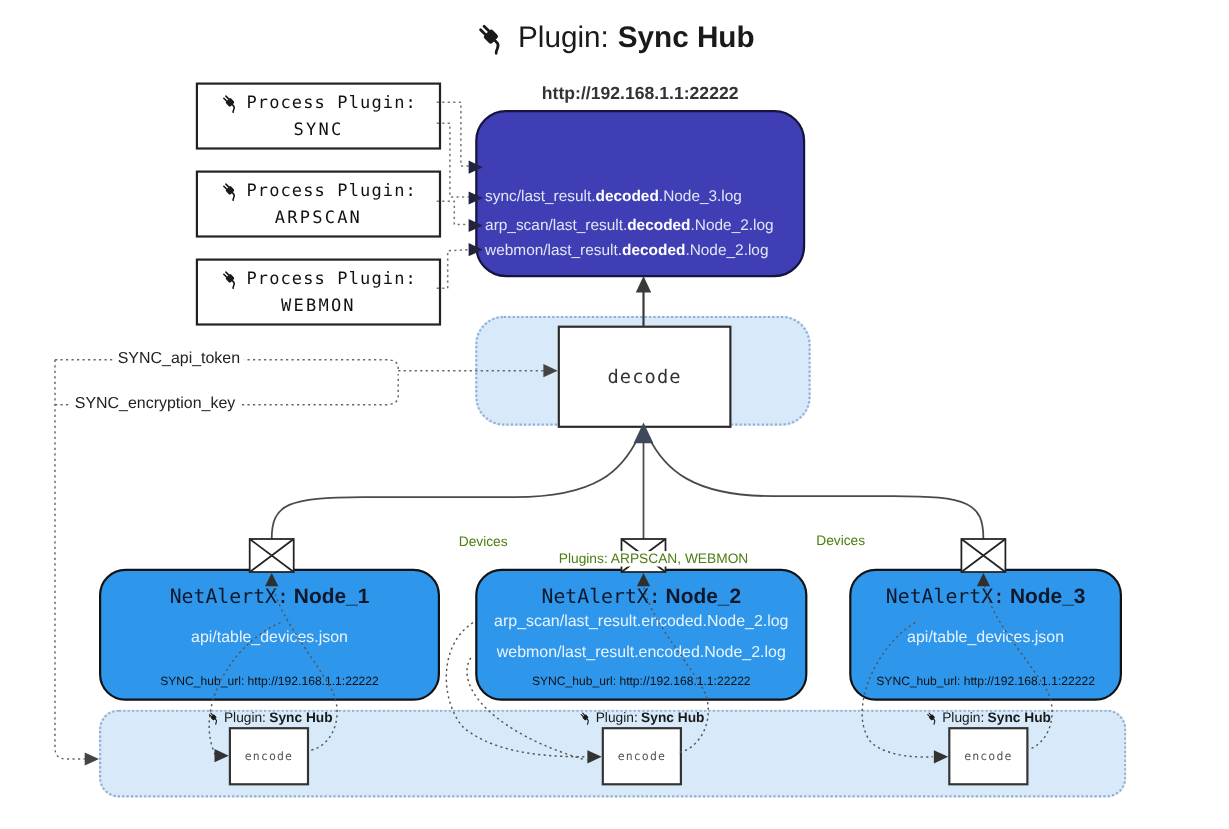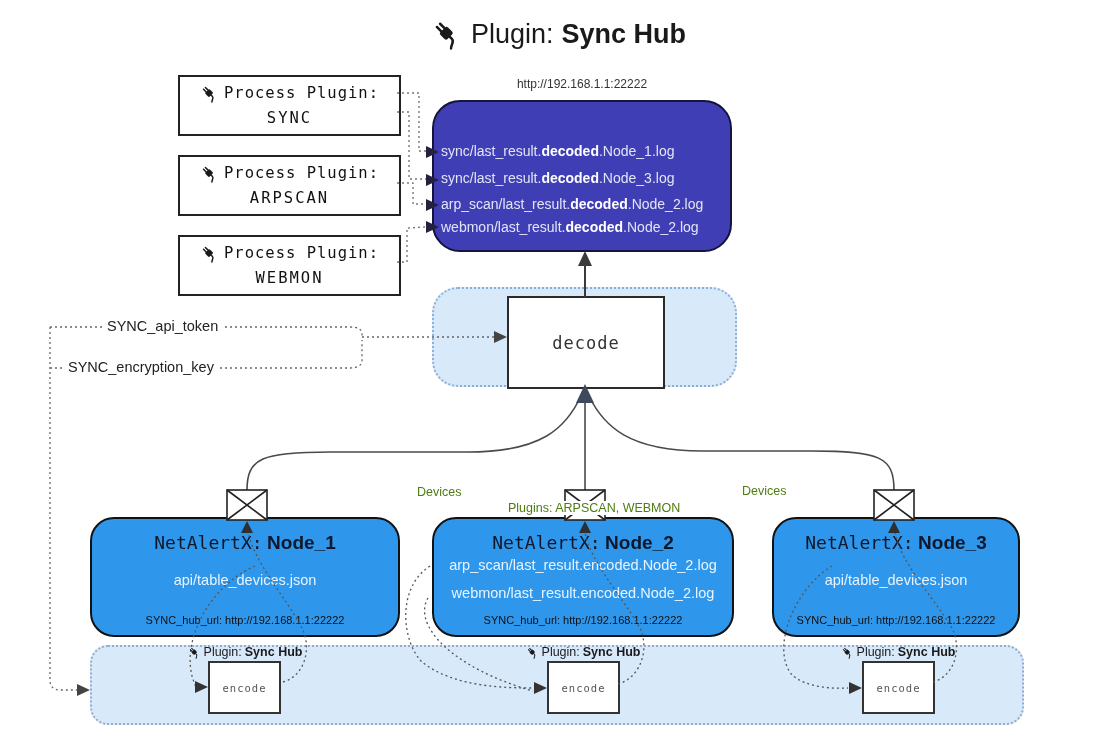--- a/index.html
+++ b/index.html
@@ -15,21 +15,21 @@
   .title .bold{font-weight:700;}
 
   
   .pbox{left:178px;width:219px;height:57px;background:#fff;border:2px solid #222;
         display:flex;flex-direction:column;align-items:center;justify-content:center;
         font-family:"DejaVu Sans Mono","Liberation Mono",monospace;font-size:15.5px;color:#111;line-height:1.55;}
   .pbox .l1{display:flex;align-items:center;gap:5px;letter-spacing:1px;}
   .pbox .l2{letter-spacing:2px;}
 
   
-  .huburl{left:432px;width:300px;top:77px;text-align:center;font-size:12px;color:#333;}
+  .huburl{left:432px;width:300px;top:77px;text-align:center;font-size:16px;color:#333;font-weight:bold;}
   .hub{left:432px;top:100px;width:300px;height:152px;background:#3f3eb5;border:2.5px solid #14143c;
        border-radius:28px;box-sizing:border-box;}
   .hub-title{left:432px;width:300px;top:113px;text-align:center;color:#fff;}
   .mono-prefix{font-family:"DejaVu Sans Mono","Liberation Mono",monospace;font-size:17.5px;}
   .hub-title .bold{font-weight:700;font-size:19px;}
   .hublog{left:441px;width:290px;height:17px;font-size:14px;color:#e2e5f5;white-space:nowrap;}
   .hublog b{color:#fff;}
 
   
   .band{left:432px;top:287px;width:305px;height:100px;background:#d8e9fa;border:2px dotted #8fb0d6;
@@ -100,22 +100,20 @@
           <svg class="icon" width="19" height="19" viewBox="0 0 24 24">
             <use href="#plugsym"></use>
           </svg>
         <span>Process Plugin:</span>
         </div>
       <div class="l2">WEBMON</div>
     </div>
 
     <div class="abs huburl">http://192.168.1.1:22222</div>
     <div class="abs hub"></div>
-    <div class="abs hublog" style="top:143px;">
-      <span>sync/last_result.</span><b>decoded</b><span>.Node_1.log</span></div>
     <div class="abs hublog" style="top:170px;">
       <span>sync/last_result.</span><b>decoded</b><span>.Node_3.log</span></div>
     <div class="abs hublog" style="top:196px;">
       <span>arp_scan/last_result.</span><b>decoded</b><span>.Node_2.log</span></div>
     <div class="abs hublog" style="top:219px;">
       <span>webmon/last_result.</span><b>decoded</b><span>.Node_2.log</span></div>
 
     <div class="abs band"></div>
     <div class="abs dbox">decode</div>
 

